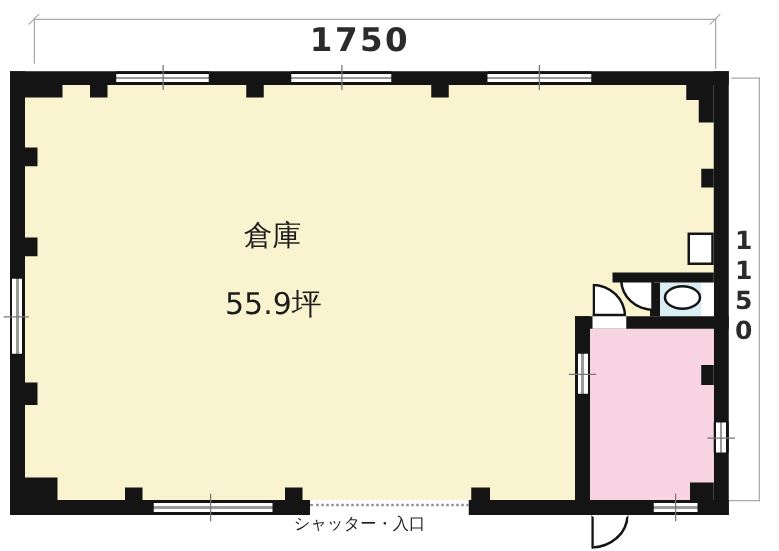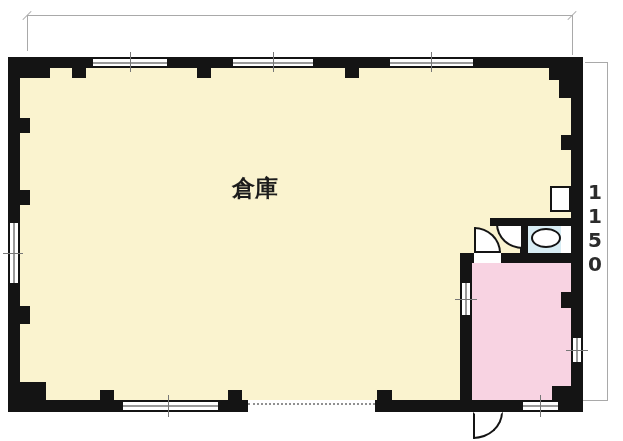--- a/index.html
+++ b/index.html
@@ -17,32 +17,33 @@
   .win-v{position:absolute;background:
       linear-gradient(to right,#141414 0 2px,#fff 2px calc(50% - 1px),
       #9a9a9a calc(50% - 1px) calc(50% + 1px),#fff calc(50% + 1px) calc(100% - 2px),
       #141414 calc(100% - 2px) 100%);}
   .tick-v{position:absolute;width:1px;background:#777;}
   .tick-h{position:absolute;height:1px;background:#777;}
   .pil{position:absolute;background:#141414;}
   .door{position:absolute;background:#fff;border:2px solid #141414;box-sizing:border-box;}
   .dim-line{position:absolute;background:#a9a9a9;}
   .dim-text{position:absolute;color:#2b2b2b;font-weight:bold;}
-  .room-label{position:absolute;color:#1c1c1c;font-weight:bold;text-align:center;}
+  .room-label{position:absolute;color:#1c1c1c;font-weight:normal;}
 </style>
 </head>
 <body>
 
 <div id="canvas">
 
   <div class="dim-line" style="left:27px;top:15px;width:546px;height:1px;"></div>
   <div class="dim-line" style="left:27px;top:15px;width:1px;height:36px;"></div>
   <div class="dim-line" style="left:572px;top:15px;width:1px;height:40px;"></div>
   <div class="dim-line" style="left:21px;top:15px;width:12px;height:1px;transform:rotate(-45deg);"></div>
   <div class="dim-line" style="left:566px;top:15px;width:12px;height:1px;transform:rotate(-45deg);"></div>
+  <div class="dim-text" style="left:228px;top:18px;width:120px;text-align:center;font-size:26px;letter-spacing:2px;">1750</div>
 
   <div class="dim-line" style="left:607px;top:62px;width:1px;height:339px;"></div>
   <div class="dim-line" style="left:585px;top:62px;width:23px;height:1px;"></div>
   <div class="dim-line" style="left:583px;top:400px;width:25px;height:1px;"></div>
   <div class="dim-text" style="left:583px;top:180px;width:24px;height:90px;font-size:20px;writing-mode:vertical-rl;text-orientation:upright;line-height:24px;letter-spacing:0;">1150</div>
 
   <div class="abs" style="left:20px;top:68px;width:551px;height:332px;background:#faf3cf;"></div>
 
   <div class="wall" style="left:8px;top:57px;width:575px;height:11px;"></div>
   <div class="wall" style="left:8px;top:400px;width:575px;height:12px;"></div>
@@ -103,14 +104,16 @@
   <div class="tick-v" style="left:540px;top:395px;height:22px;"></div>
 
   <div class="pil" style="left:561px;top:292px;width:10px;height:16px;"></div>
   <div class="pil" style="left:552px;top:386px;width:19px;height:14px;"></div>
 
   <div class="door" style="left:496px;top:224px;width:27px;height:25px;border-bottom-left-radius:100% 100%;"></div>
   <div class="door" style="left:474px;top:227px;width:27px;height:26px;border-top-right-radius:100% 100%;"></div>
   <div class="door" style="left:473px;top:412px;width:30px;height:27px;border-bottom-right-radius:100% 100%;border-top-color:#fff;"></div>
 
   <div class="room-label" style="left:195px;top:173px;width:120px;font-size:23px;">倉庫</div>
+  <div class="room-label" style="left:180px;top:227px;width:150px;font-size:24px;">55.9坪</div>
+  <div class="room-label" style="left:235px;top:410px;width:150px;font-size:13px;">シャッター・入口</div>
 
 </div>
 
 </body></html>

